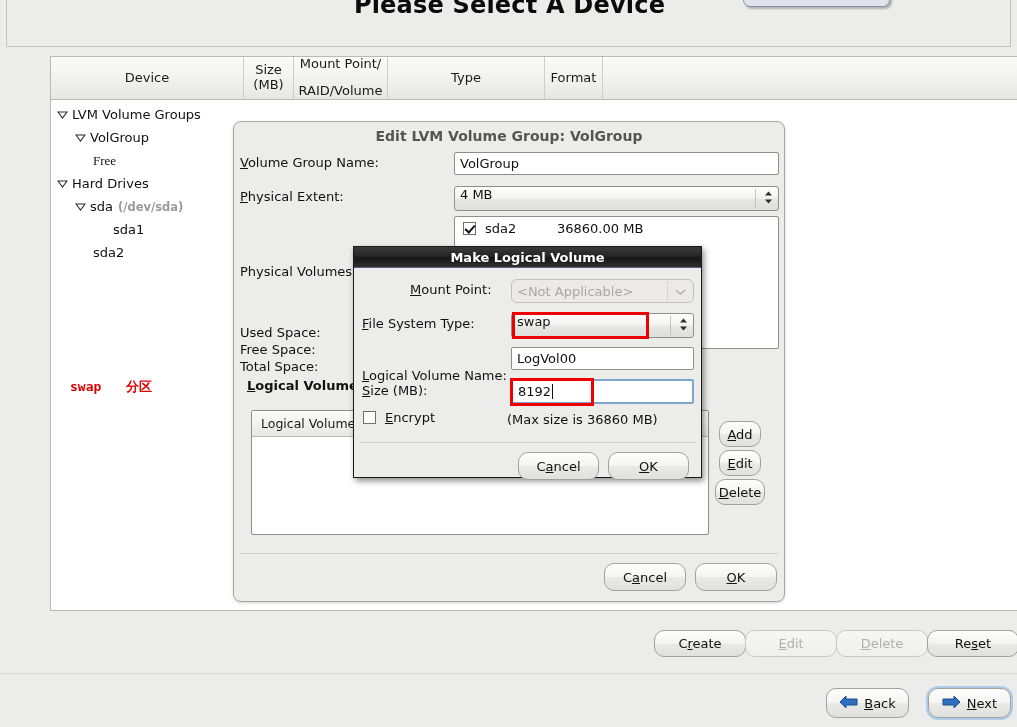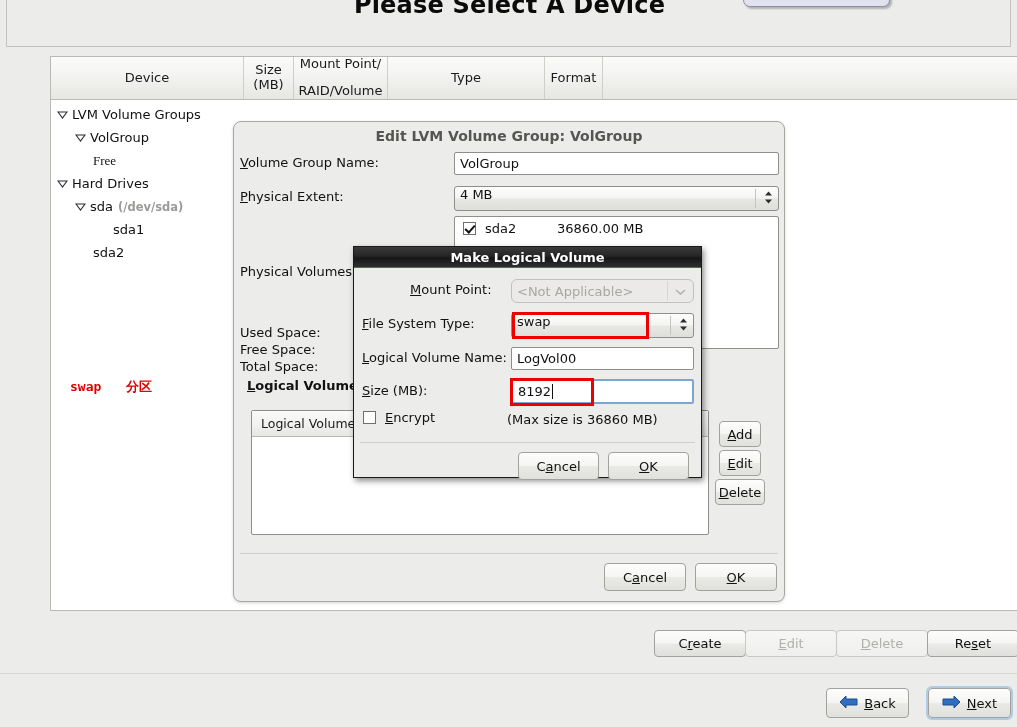--- a/index.html
+++ b/index.html
@@ -116,21 +116,21 @@
     content:""; position:absolute; left:3px; top:0px; width:4px; height:8px;
     border:solid #111; border-width:0 2px 2px 0; transform:rotate(42deg);
   }
   .tbl-header {
     background: linear-gradient(to bottom,#fbfbfa 0%,#f1f1ef 55%,#e6e6e3 100%);
     border-bottom:1px solid #b9b9b5; height:25px; display:flex; align-items:center;
     font-size:12.5px; padding-left:9px; color:#1a1a1a;
   }
   .btn {
     background: linear-gradient(to bottom,#fdfdfd 0%,#f5f5f3 48%,#e9e9e6 52%,#e0e0dc 100%);
-    border:1px solid #a2a29d; border-radius:4px;
+    border:1px solid #a2a29d; border-radius:10px;
     font-size:13px; color:#111;
     display:flex; align-items:center; justify-content:center;
     box-sizing:border-box; cursor:default;
   }
   .btn.disabled { color:#b0b0ac; border-color:#c9c9c4;
     background: linear-gradient(to bottom,#f6f6f4 0%,#efefed 100%); }
   .btn.focusring { box-shadow: 0 0 0 2px #aecbe8; }
 
   
   .mlv {
@@ -386,21 +386,21 @@
         <span class="spin-sep"></span>
         <span class="spinner">
           <svg width="9" height="14" viewBox="0 0 9 14">
             <path d="M4.5 1 L8 5 L1 5 Z" fill="#2d2d2d"></path>
             <path d="M4.5 13 L8 9 L1 9 Z" fill="#2d2d2d"></path>
           </svg>
         </span>
       </div>
       <div class="redbox" style="left:158px; top:44px; width:137px; height:27px;"></div>
 
-      <div class="lvm-row" style="left:8px; top:82px;">
+      <div class="lvm-row" style="left:8px; top:100px;">
         <span class="lbl"><u>L</u><span>ogical Volume Name:</span></span>
       </div>
       <div class="txtfield" style="position:absolute; left:157px; top:79px; width:183px; height:23px;">
         <span>LogVol00</span>
       </div>
 
       <div class="lvm-row" style="left:8px; top:115px;">
         <span class="lbl"><u>S</u><span>ize (MB):</span></span>
       </div>
       <div class="txtfield" style="position:absolute; left:157px; top:111px; width:183px; height:25px; border:2px solid #7da7d0;">

